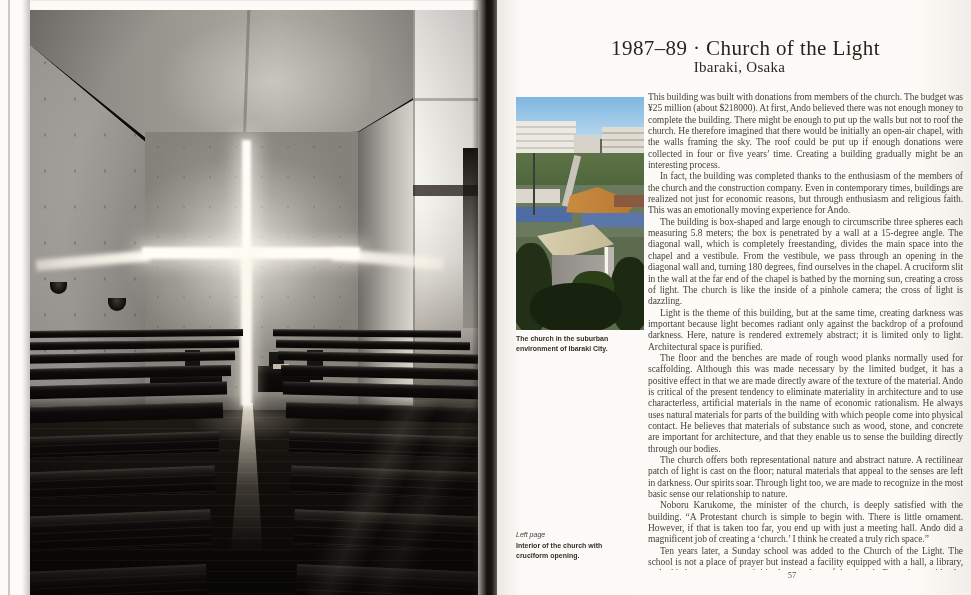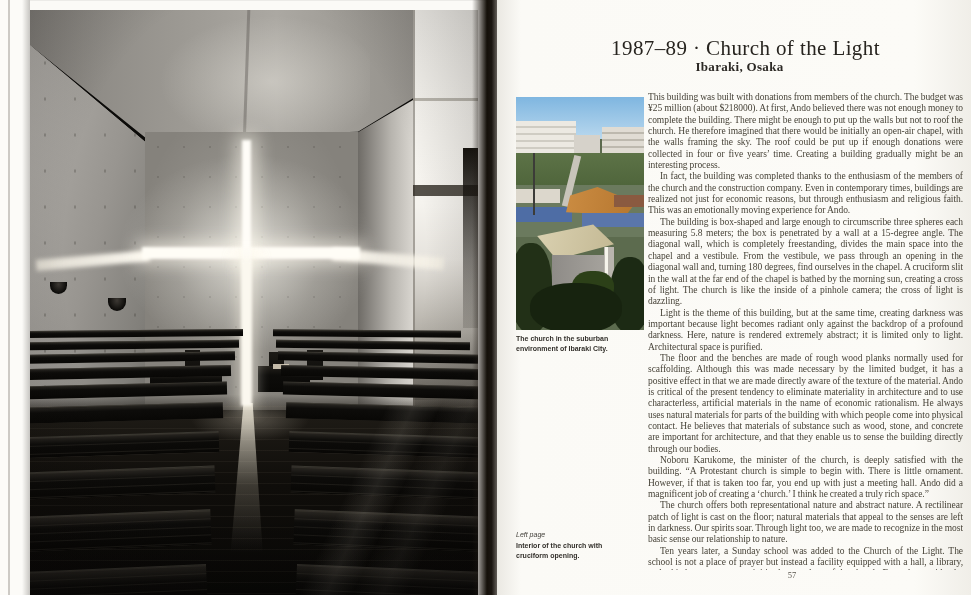--- a/index.html
+++ b/index.html
@@ -85,21 +85,21 @@
 
   
   .gutter{left:472px;top:0;width:34px;height:595px;
      background:linear-gradient(to right,rgba(25,20,15,0) 0%,rgba(30,24,18,0.5) 22%,#141009 44%,#1b1611 58%,#6e6a64 76%,#c9c6c0 87%,rgba(252,251,247,0) 100%);}
 
   
   .pageR{left:497px;top:0;width:474px;height:595px;
      background:linear-gradient(to right,#eae8e2 0,#fbfaf6 5%,#fcfbf7 88%,#f0eee8 100%);}
   .title{left:516px;top:30px;width:447px;text-align:center;font-size:21px;color:#27241f;
      letter-spacing:.4px;font-weight:normal;}
-  .subtitle{left:516px;top:59px;width:447px;text-align:center;font-size:13px;font-weight:bold;color:#2c2925;letter-spacing:.3px;}
+  .subtitle{left:516px;top:59px;width:447px;text-align:center;font-size:15px;font-weight:normal;color:#2c2925;letter-spacing:.3px;}
   .bodytext{left:648px;top:92px;width:315px;height:478px;overflow:hidden;
      font-size:9.5px;line-height:11.35px;color:#474338;text-align:justify;letter-spacing:-0.05px;word-spacing:-0.3px;}
   .bodytext p{margin:0;text-indent:12px;}
   .bodytext p:first-child{text-indent:0;font-family:Liberation Serif, serif;}
   .caption{font-family:"Liberation Sans",sans-serif;font-size:7px;line-height:9.5px;font-weight:bold;color:#33302b;}
   .cap1{left:516px;top:334px;width:118px;}
   .cap2label{left:516px;top:531px;width:118px;font-family:"Liberation Sans",sans-serif;
      font-size:7px;font-style:italic;color:#45423c;}
   .cap2{left:516px;top:541px;width:105px;}
   .pageno{left:772px;top:570px;width:40px;text-align:center;font-size:8.5px;color:#56524a;}
@@ -240,19 +240,19 @@
   <div class="abs caption cap1">The church in the suburban environment of Ibaraki City.</div>
   <div class="abs cap2label">Left page</div>
   <div class="abs caption cap2">Interior of the church with cruciform opening.</div>
 
   <div class="abs bodytext">
       <p>This building was built with donations from members of the church. The budget was ¥25 million (about $218000). At first, Ando believed there was not enough money to complete the building. There might be enough to put up the walls but not to roof the church. He therefore imagined that there would be initially an open-air chapel, with the walls framing the sky. The roof could be put up if enough donations were collected in four or five years’ time. Creating a building gradually might be an interesting process.</p>
       <p>In fact, the building was completed thanks to the enthusiasm of the members of the church and the construction company. Even in contemporary times, buildings are realized not just for economic reasons, but through enthusiasm and religious faith. This was an emotionally moving experience for Ando.</p>
       <p>The building is box-shaped and large enough to circumscribe three spheres each measuring 5.8 meters; the box is penetrated by a wall at a 15-degree angle. The diagonal wall, which is completely freestanding, divides the main space into the chapel and a vestibule. From the vestibule, we pass through an opening in the diagonal wall and, turning 180 degrees, find ourselves in the chapel. A cruciform slit in the wall at the far end of the chapel is bathed by the morning sun, creating a cross of light. The church is like the inside of a pinhole camera; the cross of light is dazzling.</p>
       <p>Light is the theme of this building, but at the same time, creating darkness was important because light becomes radiant only against the backdrop of a profound darkness. Here, nature is rendered extremely abstract; it is limited only to light. Architectural space is purified.</p>
       <p>The floor and the benches are made of rough wood planks normally used for scaffolding. Although this was made necessary by the limited budget, it has a positive effect in that we are made directly aware of the texture of the material. Ando is critical of the present tendency to eliminate materiality in architecture and to use characterless, artificial materials in the name of economic rationalism. He always uses natural materials for parts of the building with which people come into physical contact. He believes that materials of substance such as wood, stone, and concrete are important for architecture, and that they enable us to sense the building directly through our bodies.</p>
+      <p>The church offers both representational nature and abstract nature. A rectilinear patch of light is cast on the floor; natural materials that appeal to the senses are left in darkness. Our spirits soar. Through light too, we are made to recognize in the most basic sense our relationship to nature.</p>
       <p>Noboru Karukome, the minister of the church, is deeply satisfied with the building. “A Protestant church is simple to begin with. There is little ornament. However, if that is taken too far, you end up with just a meeting hall. Ando did a magnificent job of creating a ‘church.’ I think he created a truly rich space.”</p>
-      <p>The church offers both representational nature and abstract nature. A rectilinear patch of light is cast on the floor; natural materials that appeal to the senses are left in darkness. Our spirits soar. Through light too, we are made to recognize in the most basic sense our relationship to nature.</p>
       <p>Ten years later, a Sunday school was added to the Church of the Light. The school is not a place of prayer but instead a facility equipped with a hall, a library, and a kitchen to support activities by members of the church. From the outside, the Sunday school</p>
     </div>
 
   <div class="abs pageno">57</div>
 </div>
 
 </body></html>

